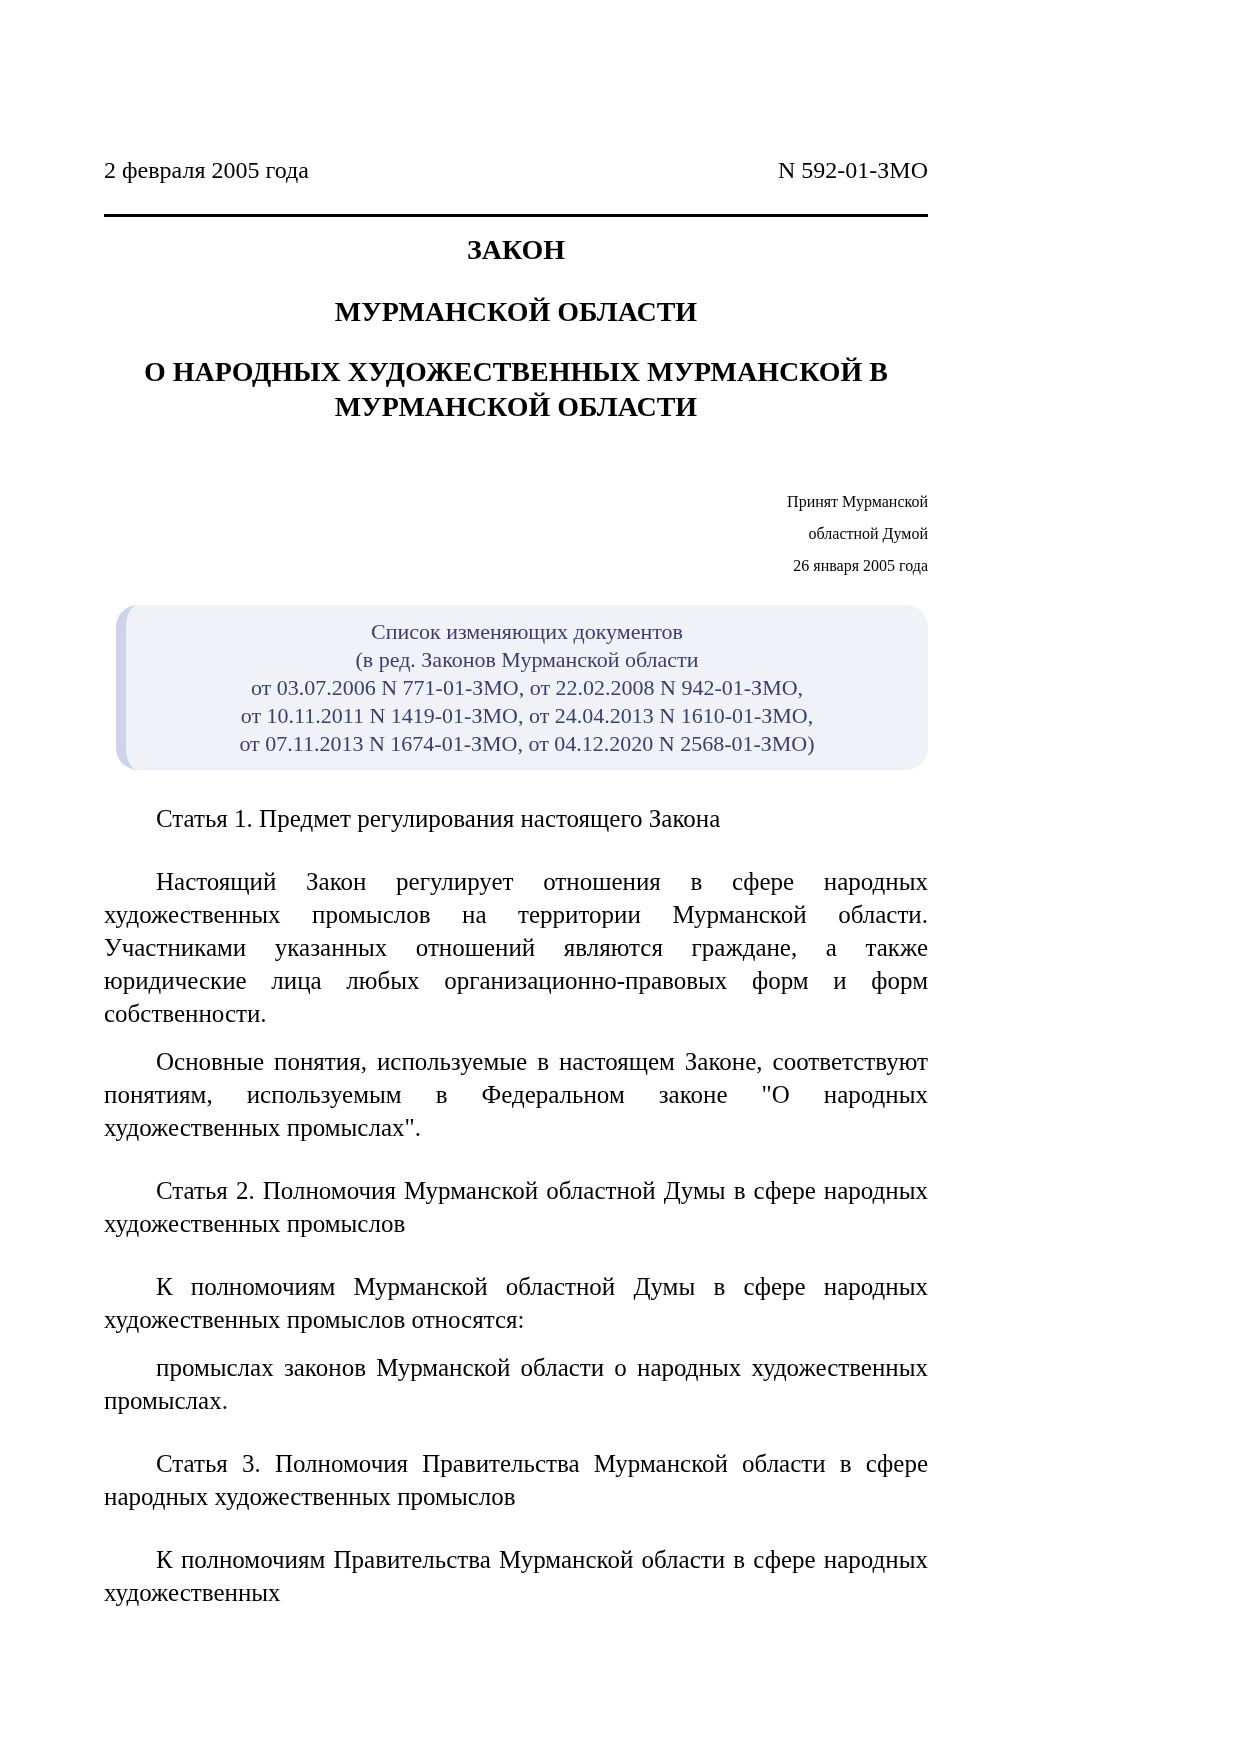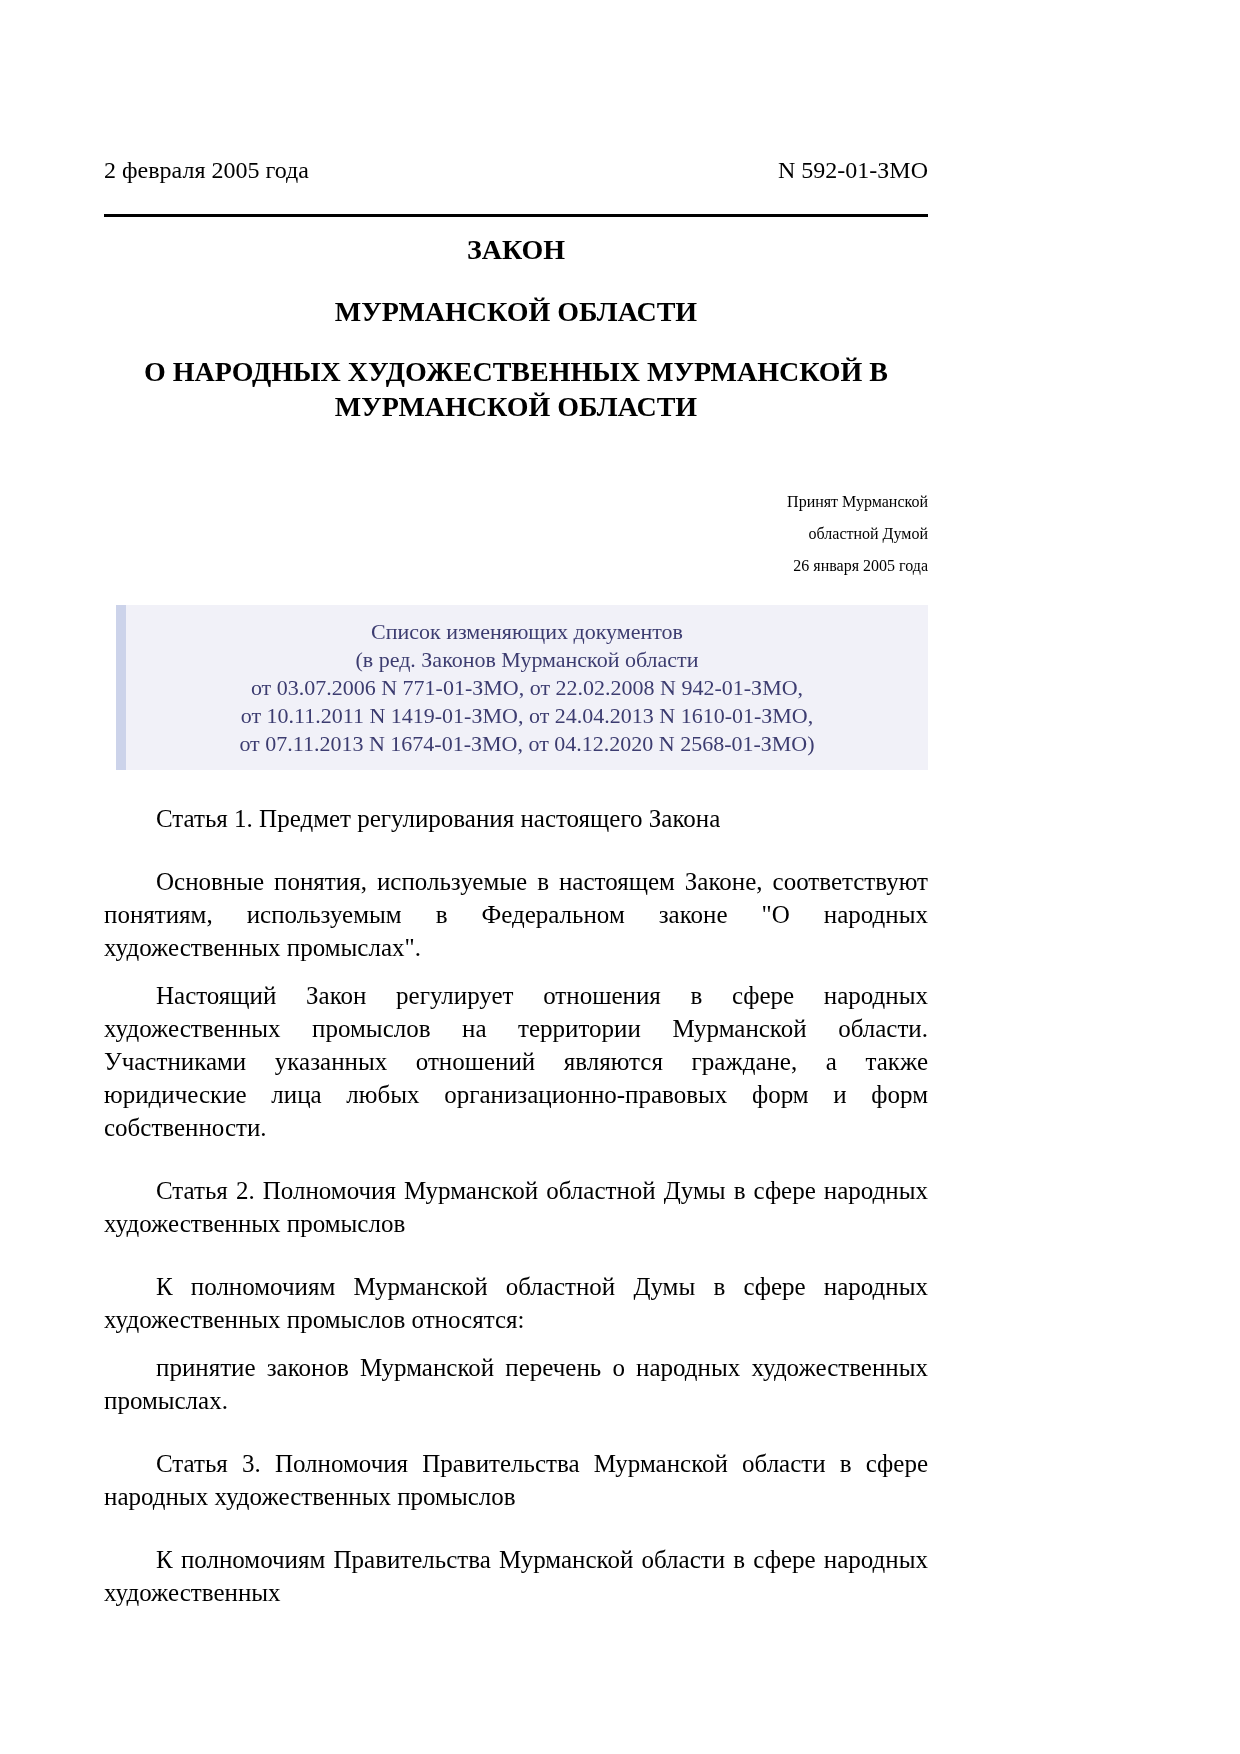--- a/index.html
+++ b/index.html
@@ -48,20 +48,21 @@
   }
   .amendments {
     margin: 23px 0 16px 12px;
     background: #f1f1f8;
     border-left: 10px solid #ccd3ea;
     padding: 13px 12px 12px 12px;
     text-align: center;
     color: #3c3c70;
     font-size: 22px;
     line-height: 28px;
+    border-radius: 22px;
   }
   .article p {
     margin: 0;
     text-align: justify;
     text-indent: 52px;
     line-height: 33px;
   }
   .article .heading {
     font-weight: normal;
     margin-top: 30px;
@@ -99,28 +100,28 @@
   <div class="amendments">
     <div>Список изменяющих документов</div>
     <div>(в ред. Законов Мурманской области</div>
     <div>от 03.07.2006 N 771-01-ЗМО, от 22.02.2008 N 942-01-ЗМО,</div>
     <div>от 10.11.2011 N 1419-01-ЗМО, от 24.04.2013 N 1610-01-ЗМО,</div>
     <div>от 07.11.2013 N 1674-01-ЗМО, от 04.12.2020 N 2568-01-ЗМО)</div>
   </div>
 
   <section class="article article-first">
     <p class="heading">Статья 1. Предмет регулирования настоящего Закона</p>
+    <p class="para">Настоящий Закон регулирует отношения в сфере народных художественных промыслов на территории Мурманской области. Участниками указанных отношений являются граждане, а также юридические лица любых организационно-правовых форм и форм собственности.</p>
     <p class="para">Основные понятия, используемые в настоящем Законе, соответствуют понятиям, используемым в Федеральном законе "О народных художественных промыслах".</p>
-    <p class="para">Настоящий Закон регулирует отношения в сфере народных художественных промыслов на территории Мурманской области. Участниками указанных отношений являются граждане, а также юридические лица любых организационно-правовых форм и форм собственности.</p>
   </section>
 
   <section class="article">
     <p class="heading">Статья 2. Полномочия Мурманской областной Думы в сфере народных художественных промыслов</p>
     <p class="para">К полномочиям Мурманской областной Думы в сфере народных художественных промыслов относятся:</p>
-    <p class="para">принятие законов Мурманской перечень о народных художественных промыслах.</p>
+    <p class="para">промыслах законов Мурманской области о народных художественных промыслах.</p>
   </section>
 
   <section class="article">
     <p class="heading">Статья 3. Полномочия Правительства Мурманской области в сфере народных художественных промыслов</p>
     <p class="para">К полномочиям Правительства Мурманской области в сфере народных художественных</p>
   </section>
 
 </div>
 
 </body></html>

